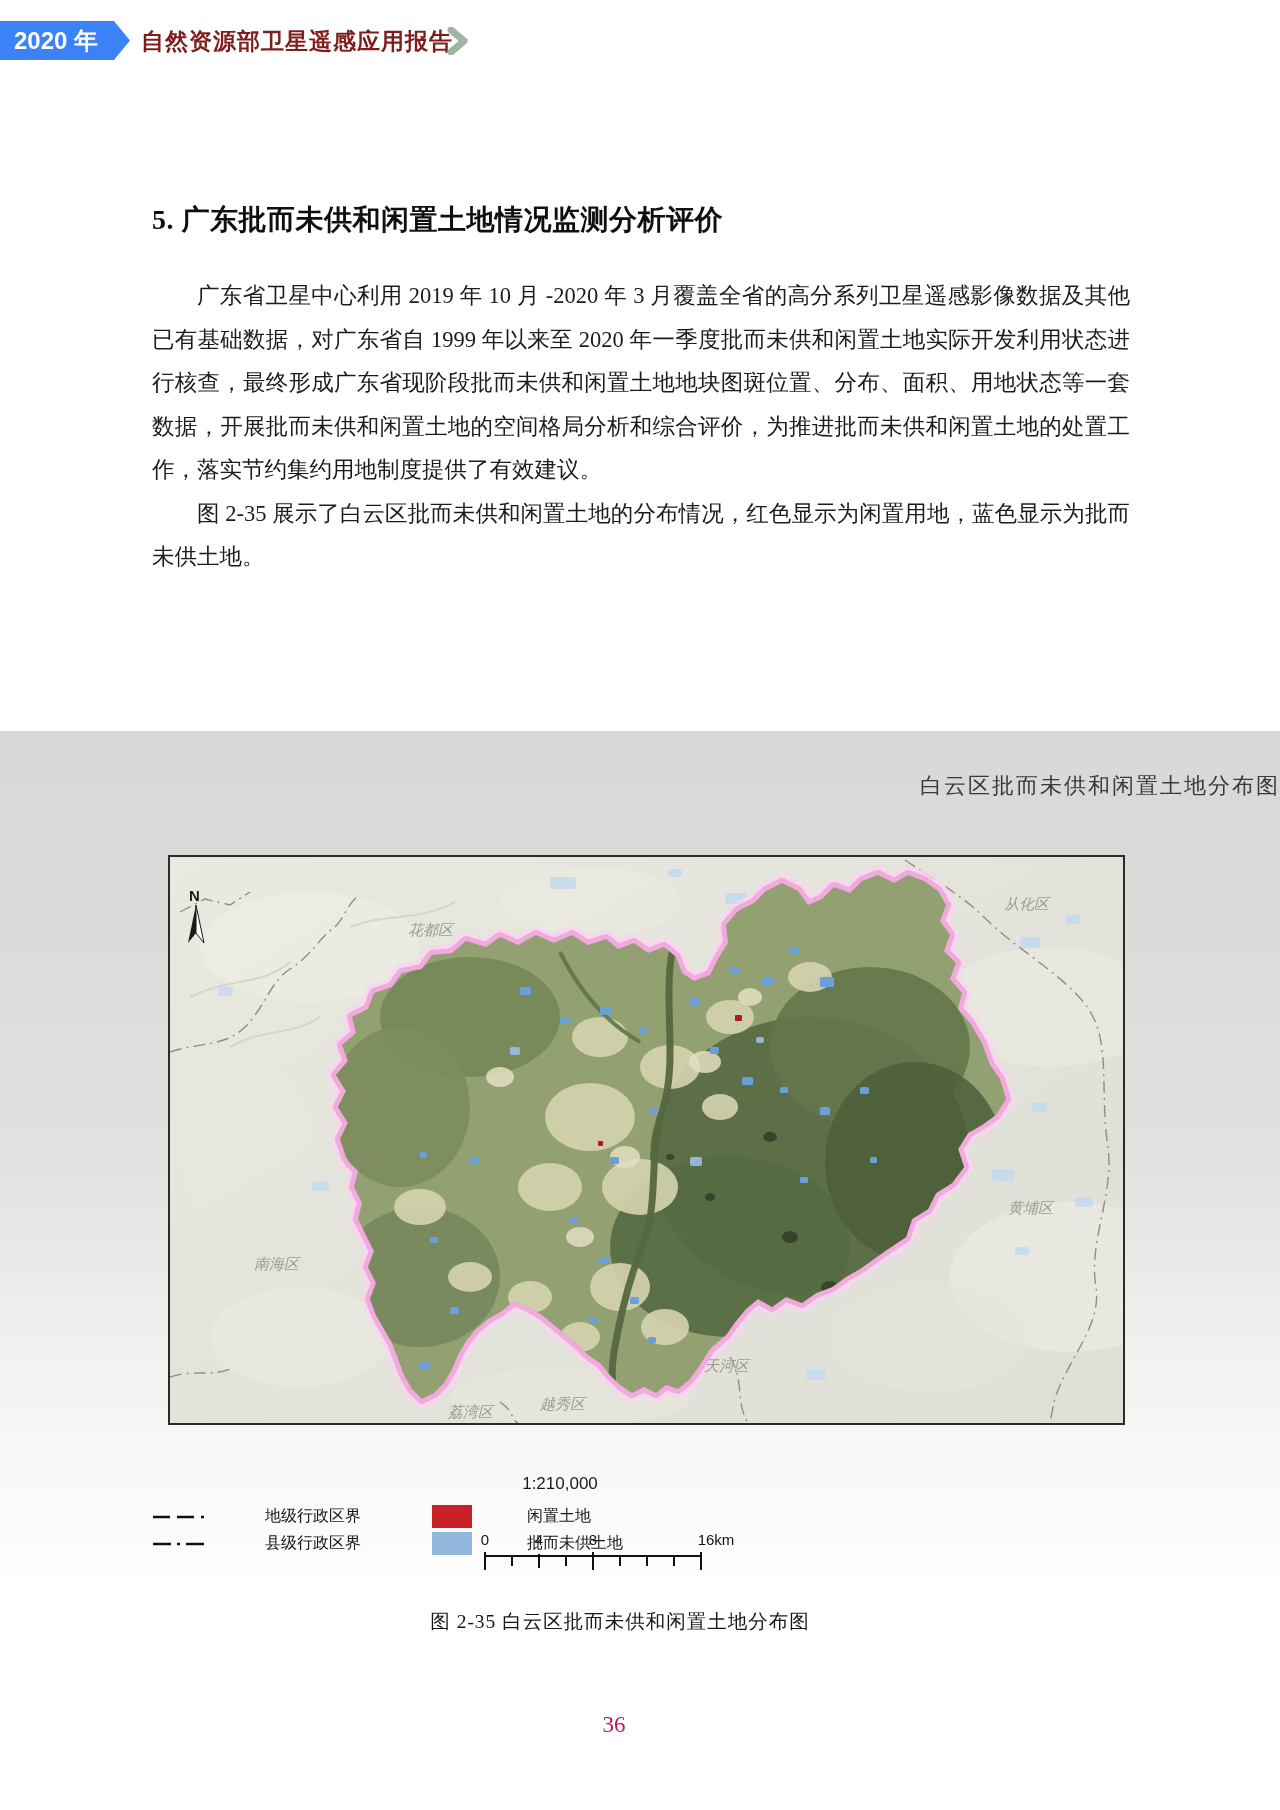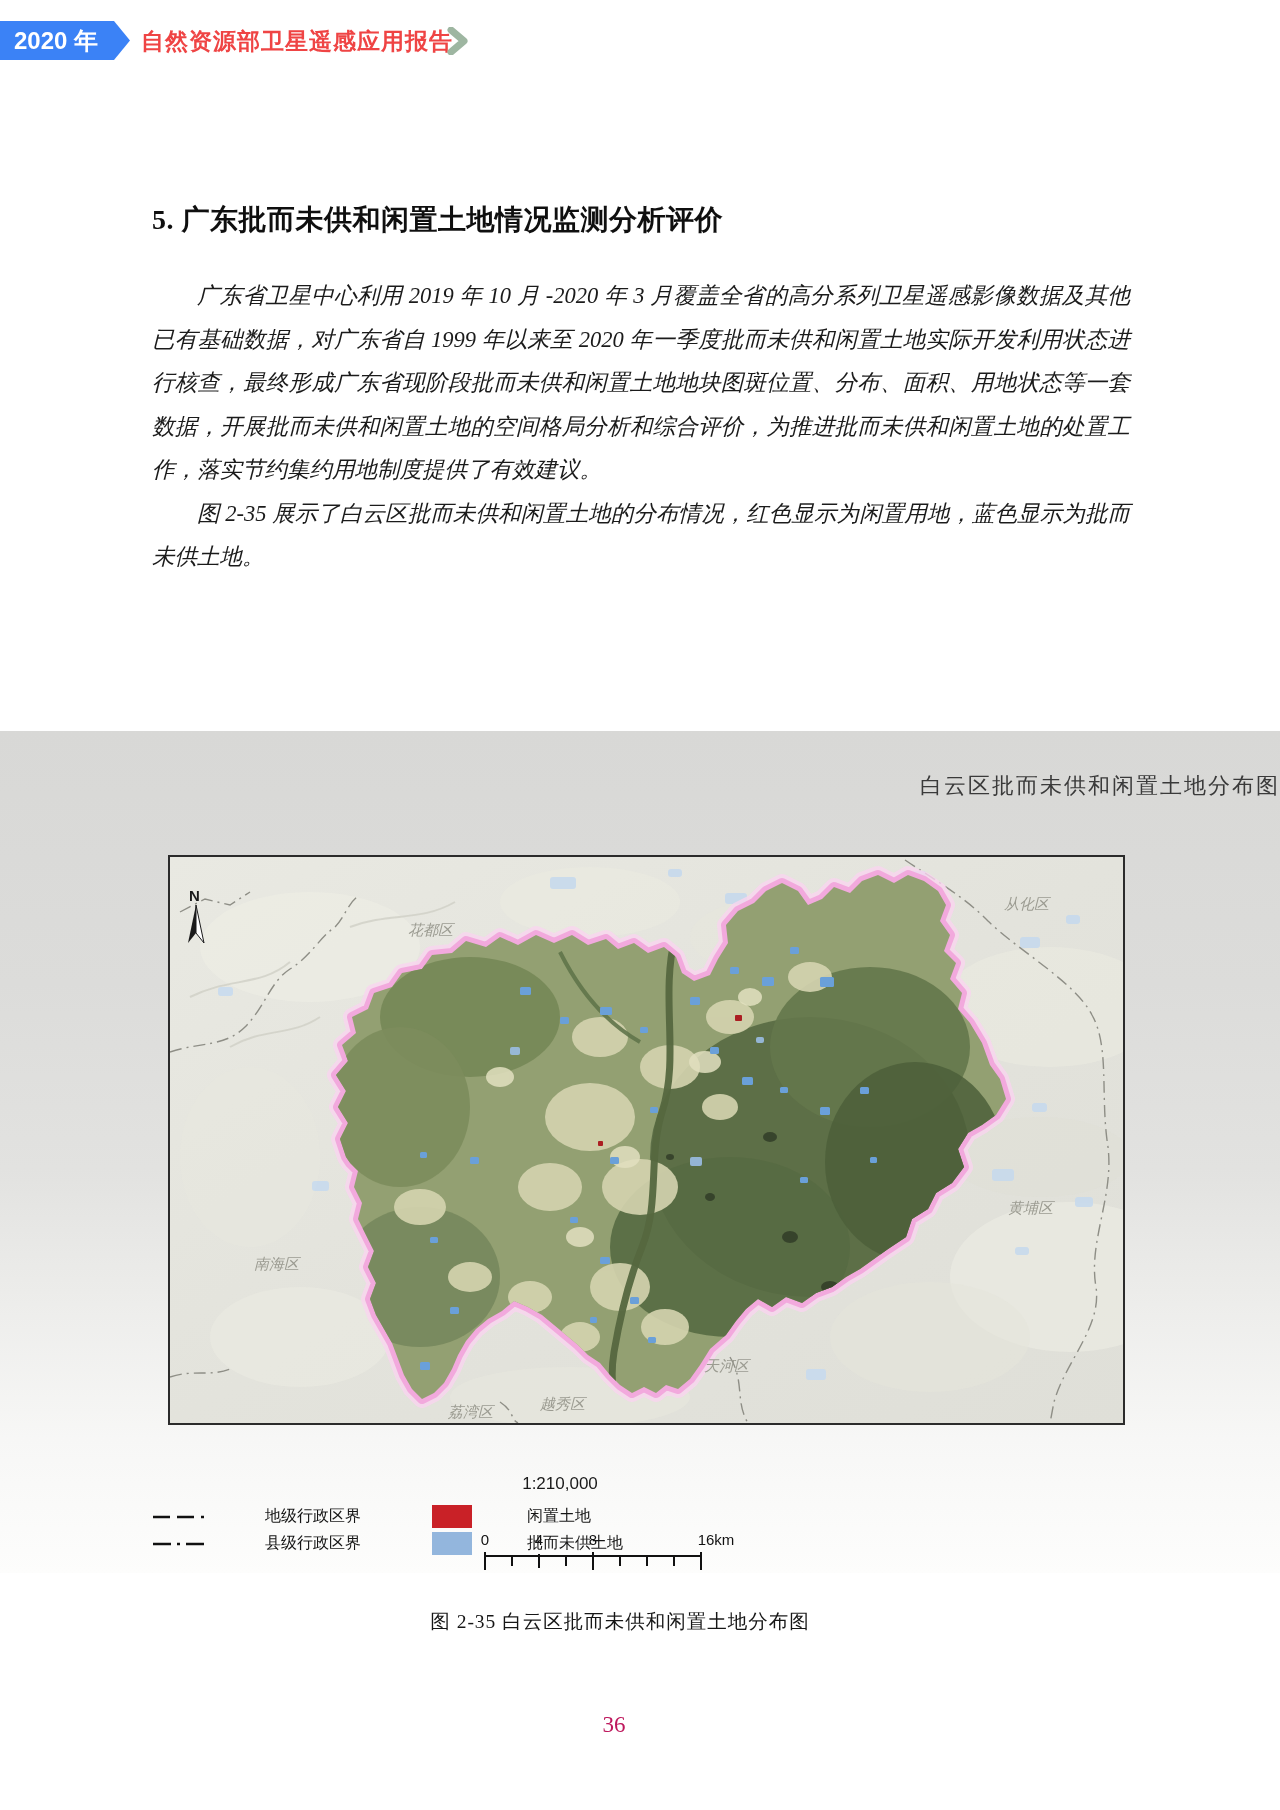--- a/index.html
+++ b/index.html
@@ -7,29 +7,29 @@
        font-family:"Liberation Serif","DejaVu Serif",serif;color:#1c1c1c;}
   .page{position:absolute;inset:0;width:1280px;height:1810px;overflow:hidden;background:#fff;}
 
   
   .hdr-badge{position:absolute;left:0;top:21px;height:39px;width:130px;
     background:#3b82f6;color:#fff;font-family:"Liberation Sans","DejaVu Sans",sans-serif;
     font-weight:bold;font-size:24px;line-height:39px;text-align:left;padding-left:14px;
     box-sizing:border-box;clip-path:polygon(0 0,114px 0,130px 50%,114px 100%,0 100%);}
   .hdr-title{position:absolute;left:141px;top:22px;height:38px;line-height:38px;
     font-family:"Liberation Sans","DejaVu Sans",sans-serif;font-size:23px;font-weight:600;
-    color:#ef4444;letter-spacing:1px;}
+    color:#7f1d1d;letter-spacing:1px;}
   .hdr-chevron{position:absolute;left:447px;top:27px;width:22px;height:28px;}
 
   
   .sec-heading{position:absolute;left:152px;top:201px;width:980px;
     font-size:28px;font-weight:bold;color:#0f0f0f;letter-spacing:.5px;}
   .paras{position:absolute;left:152px;top:274px;width:978px;
     font-size:22.5px;line-height:43.5px;text-align:justify;color:#1b1b1b;}
-  .paras p{margin:0;text-indent:2em;font-style:italic;}
+  .paras p{margin:0;text-indent:2em;}
 
   
   .fig-panel{position:absolute;left:0;top:731px;width:1280px;height:842px;
     background:linear-gradient(180deg,#d8d8d6 0%,#dcdcda 30%,#e2e2e0 52%,
       #ededeb 68%,#f7f7f6 84%,#fdfdfc 100%);}
   .map-title{position:absolute;left:0;top:771px;width:1280px;text-align:right;
     font-family:"Liberation Sans","DejaVu Sans",sans-serif;font-size:22px;color:#3a3a3a;
     letter-spacing:2px;}
   .map-frame{position:absolute;left:168px;top:855px;width:953px;height:566px;
     border:2px solid #2b2b2b;box-sizing:content-box;background:#e4e4de;}

